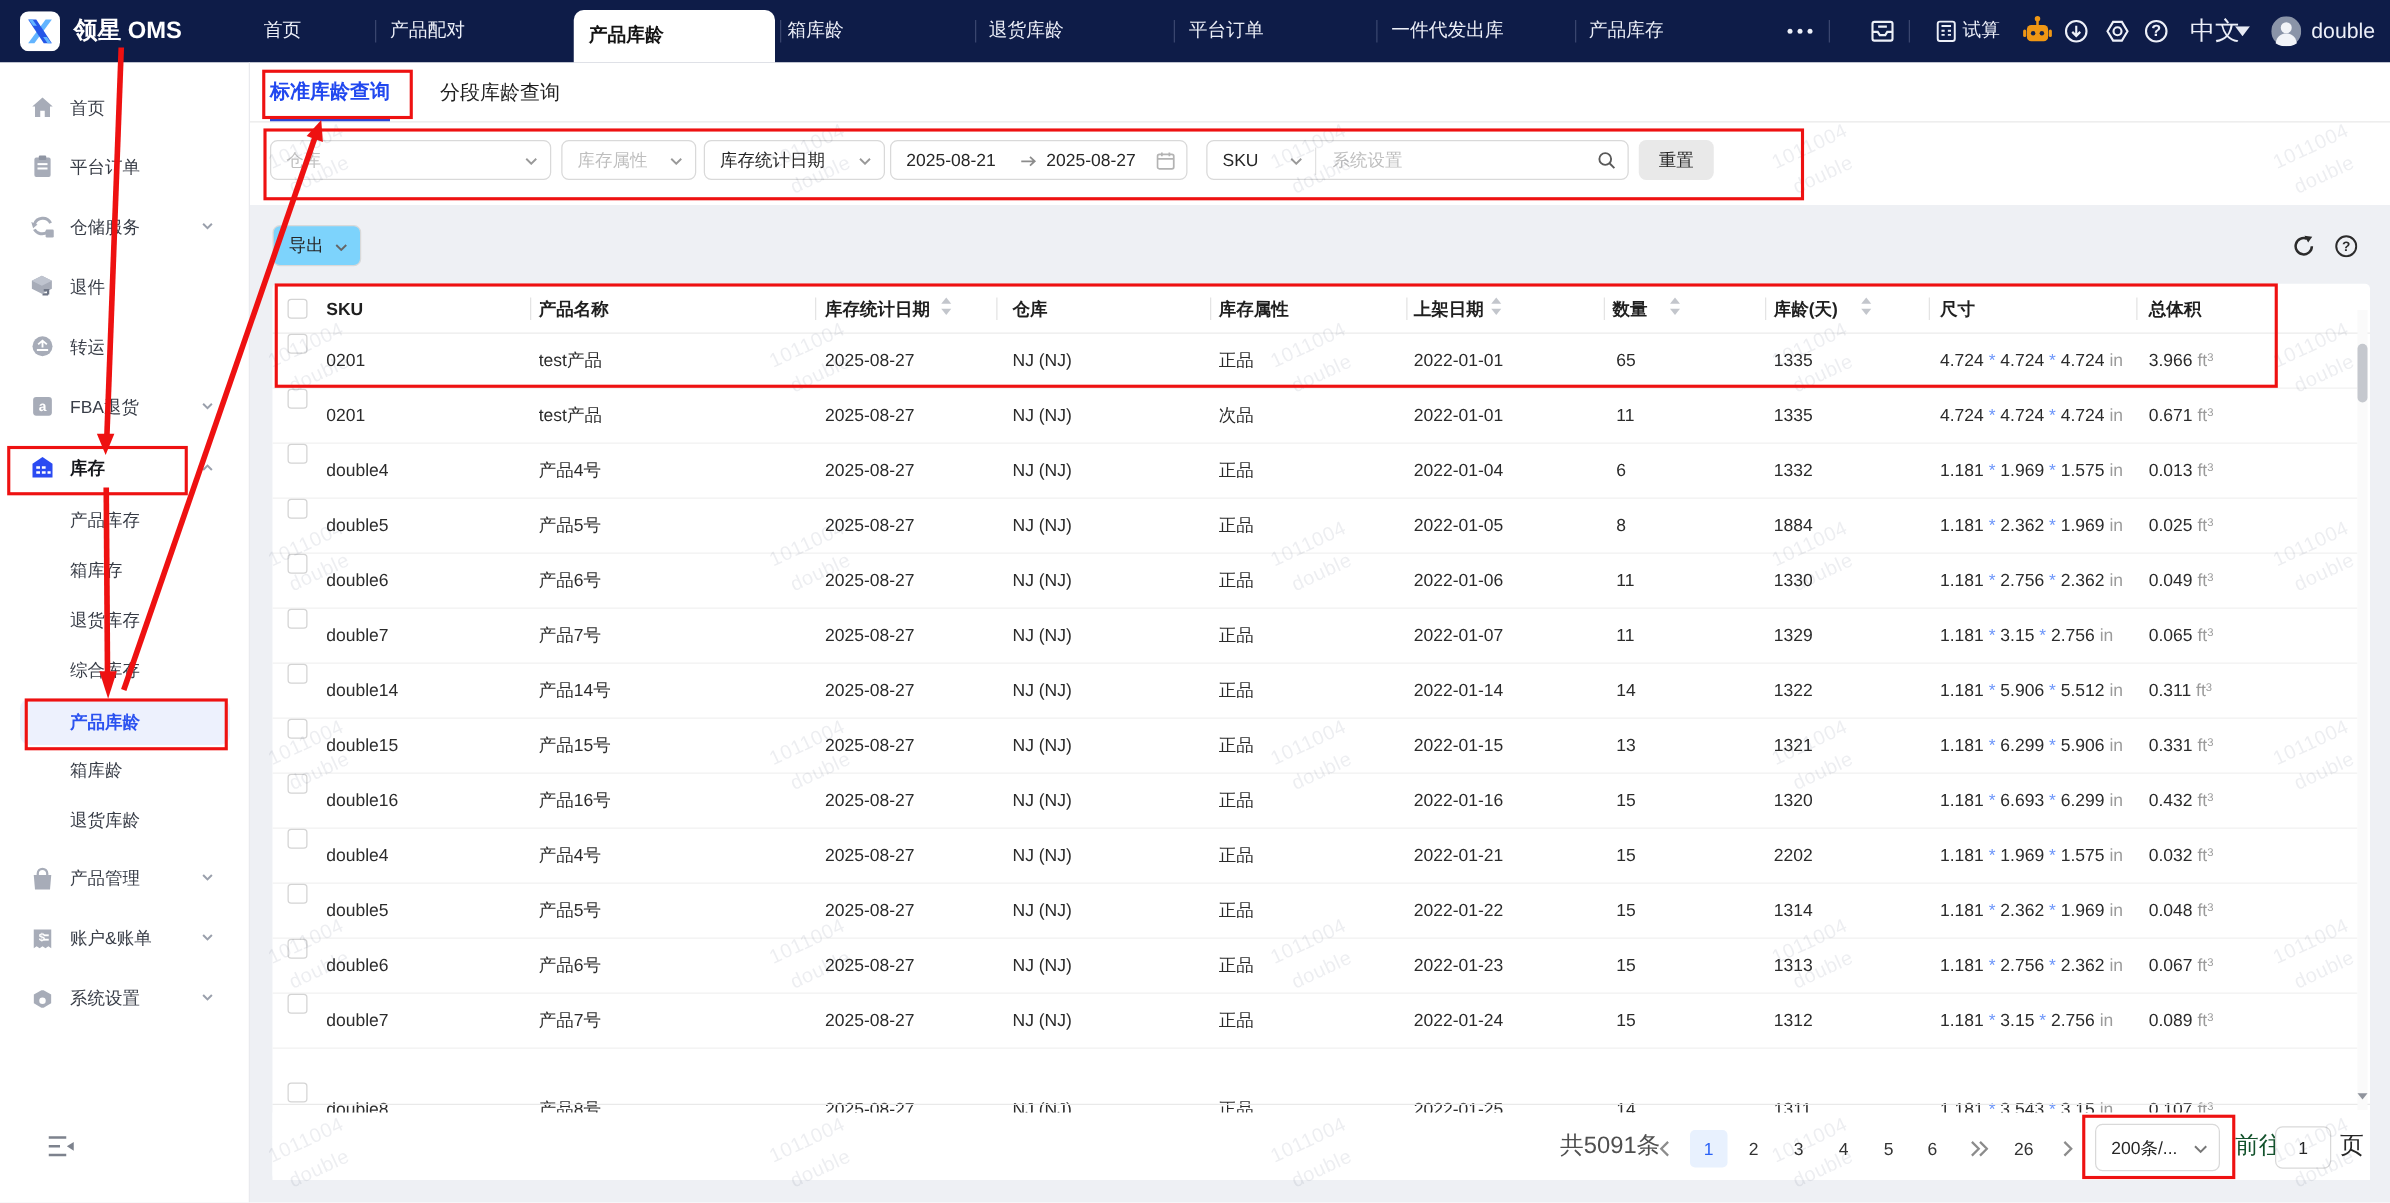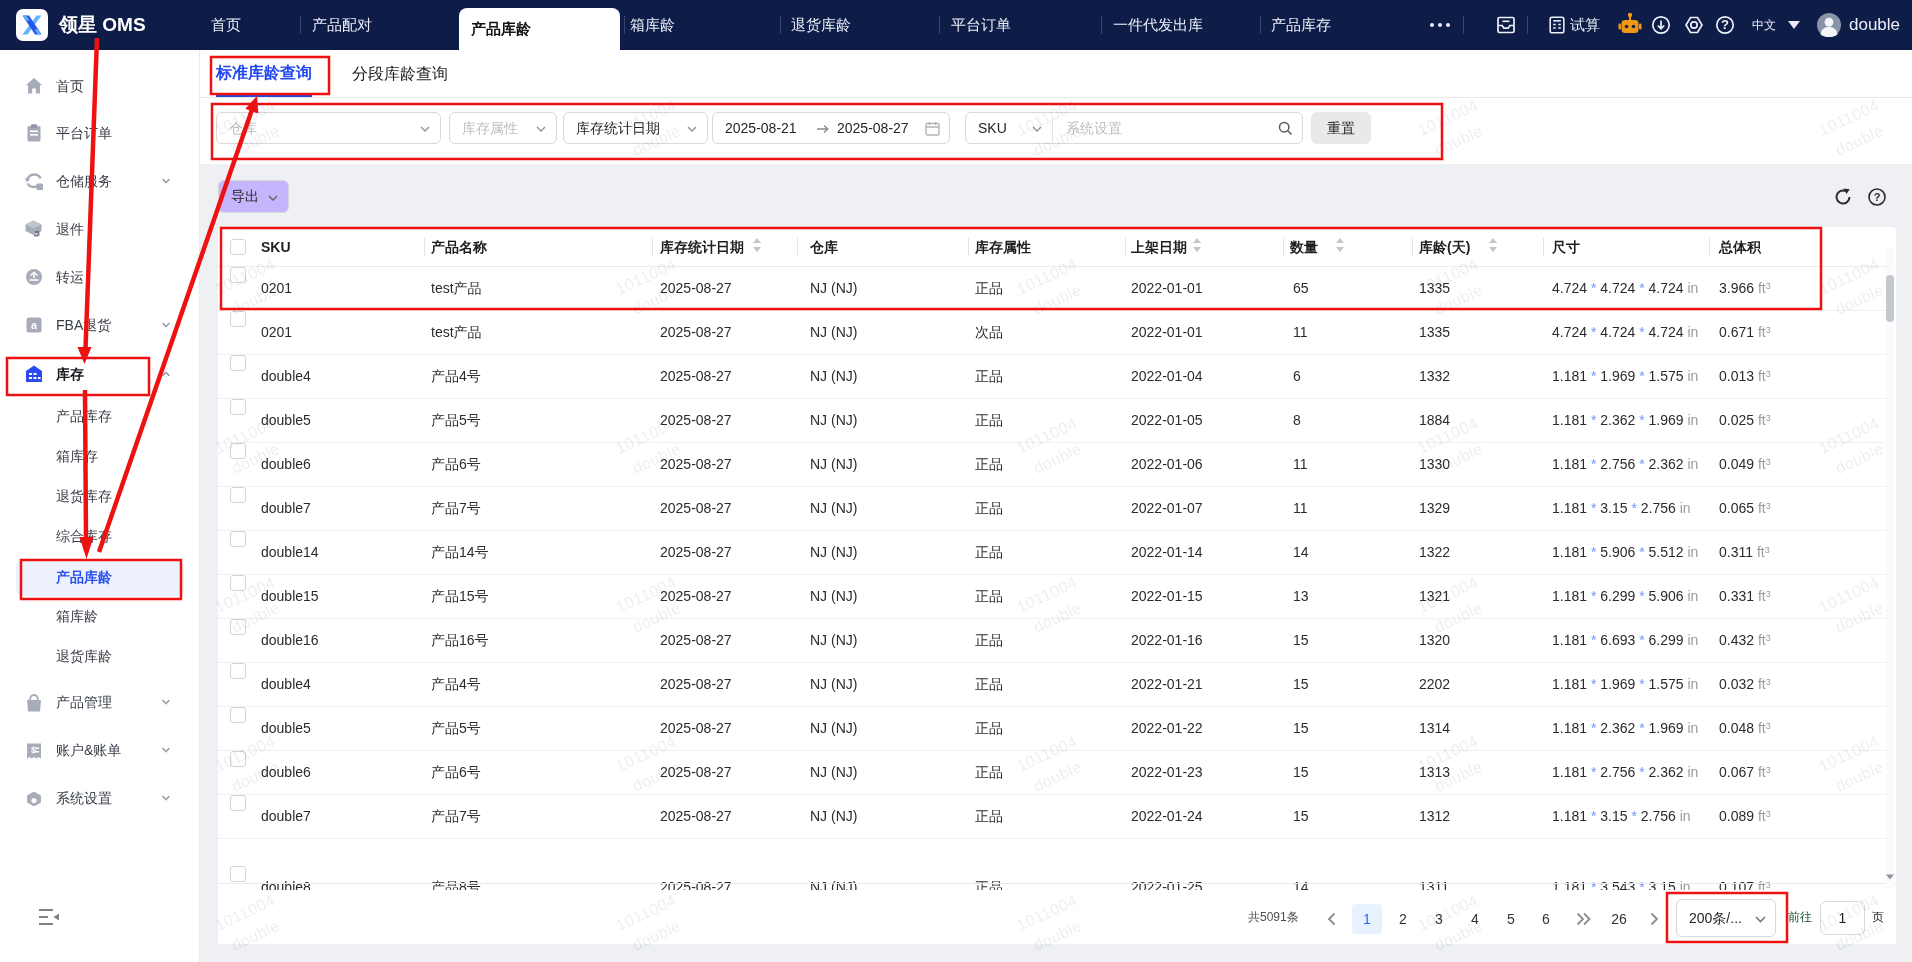--- a/index.html
+++ b/index.html
@@ -22,39 +22,39 @@
 .chev{position:absolute;left:160px;width:12px;height:12px}
 #subact{position:absolute;left:16px;top:509px;width:168px;height:37px;background:#edf1fd;border-radius:8px}
 .collapse-ic{position:absolute;left:38px;top:858px;width:22px;height:18px}
 #topwhite{position:absolute;left:200px;top:50px;width:1712px;height:114px;background:#fff}
 #tabline{position:absolute;left:200px;top:97px;width:1712px;height:1px;background:#e9e9e9}
 .seltext{font-size:14px;color:#262626}
 .ph{color:#bfbfbf}
 .selbox{position:absolute;top:112px;height:32px;background:#fff;border:1px solid #d9d9d9;border-radius:6px}
 .dchev{position:absolute;top:13px;width:10px;height:6px}
 #resetbtn{position:absolute;left:1311px;top:112px;width:60px;height:32px;background:#e9e9e9;border-radius:6px;text-align:center;line-height:32px;font-size:14px;color:#262626}
-#exportbtn{position:absolute;left:218px;top:180px;width:71px;height:33px;background:#c4b5fd;border:1px solid #d9d9d9;border-radius:6px;font-size:14px;color:#262626;line-height:31px;padding-left:12px}
+#exportbtn{position:absolute;left:218px;top:180px;width:71px;height:33px;background:#7dd3fc;border:1px solid #d9d9d9;border-radius:6px;font-size:14px;color:#262626;line-height:31px;padding-left:12px}
 #card{position:absolute;left:218px;top:227px;width:1678px;height:717px;background:#fff;border-radius:4px}
 #thead{position:absolute;left:0;top:0;width:1678px;height:40px;border-bottom:1px solid #ebebeb}
 #thead span{position:absolute;top:0;line-height:40px;font-size:14px;font-weight:bold;color:#1f1f1f;white-space:nowrap}
 .hsep{position:absolute;top:11px;width:1px;height:18px;background:#e4e4e4}
 .tr{position:absolute;left:0;width:1668px;height:44px;border-bottom:1px solid #f1f1f1}
 .tr > span{position:absolute;top:0;line-height:43px;font-size:14px;color:#2b2b2b;white-space:nowrap}
 .cb{position:absolute;left:12px;top:13px;width:16px;height:16px;background:#fff;border:1px solid #d4d4d4;border-radius:3px}
 .c1{left:43px}.c2{left:213px}.c3{left:442px}.c4{left:592px}.c5{left:757px}.c6{left:913px}.c7{left:1075px}.c8{left:1201px}.c9{left:1334px}.c10{left:1501px}
 .ok{color:#3aae55}.bad{color:#8f8f8f}
 .star{color:#6d96fa;font-style:normal}.unit{color:#9b9b9b}
 sup{font-size:9px;vertical-align:baseline;position:relative;top:-4px;line-height:0}
 .sort{position:absolute;width:8px;height:22px;top:9px}
 .sort i{position:absolute;left:0;width:0;height:0;border-left:4px solid transparent;border-right:4px solid transparent}
 .sort .up{top:2px;border-bottom:5px solid #c3c6cc}
 .sort .dn{top:11px;border-top:5px solid #c3c6cc}
 #sbtrack{position:absolute;left:1886px;top:248px;width:8px;height:640px;background:#fafafa}
 #sbthumb{position:absolute;left:1886px;top:275px;width:8px;height:47px;background:#c5c8ce;border-radius:4px}
-.pg{position:absolute;top:890px;height:54px;line-height:54px;font-size:12px;color:#4f4f4f;white-space:nowrap}
+.pg{position:absolute;top:890px;height:54px;line-height:54px;font-size:19px;color:#4f4f4f;white-space:nowrap}
 .pnum{position:absolute;top:904px;width:30px;height:30px;line-height:30px;text-align:center;font-size:14px;color:#333}
 #p1{background:#e8f1fe;border-radius:4px;color:#2a62f6}
 #psize{position:absolute;left:1676px;top:899px;width:100px;height:38px;border:1px solid #d9d9d9;border-radius:6px;background:#fff;font-size:14px;color:#262626;line-height:36px;padding-left:12px}
 #pgo{position:absolute;left:1820px;top:901px;width:45px;height:34px;border:1px solid #d9d9d9;border-radius:6px;background:#fff;text-align:center;line-height:32px;font-size:14px;color:#262626}
 .wm{position:absolute;color:rgba(16,28,70,0.075);font-size:16px;line-height:25px;text-align:center;transform:rotate(-25deg);transform-origin:center;letter-spacing:0.5px;pointer-events:none;z-index:50}
 #anno{position:absolute;left:0;top:0;width:1912px;height:962px;z-index:90;pointer-events:none}
 </style>
 </head>
 <body>
 <div id="nav">
@@ -114,21 +114,21 @@
       <path d="M11 6.5 v8 M7.8 11.5 l3.2 3.2 3.2-3.2"></path>
   </svg>
   <svg class="nico" style="left:1683px" width="22" height="22" viewBox="0 0 22 22" fill="none" stroke="#edf0f8" stroke-width="1.7">
     <path d="M7.5 3.5 h7 l4.5 7.5 -4.5 7.5 h-7 L3 11 Z"></path>
       <circle cx="11" cy="11" r="3.2"></circle>
   </svg>
   <svg class="nico" style="left:1714px" width="22" height="22" viewBox="0 0 22 22" fill="none">
     <circle cx="11" cy="11" r="8.2" stroke="#edf0f8" stroke-width="1.7"></circle>
     <text x="11" y="15.2" font-size="13" font-weight="bold" fill="#edf0f8" text-anchor="middle" font-family="Liberation Sans,sans-serif">?</text>
   </svg>
-  <span class="ni" style="left:1752px;font-size:12px">中文</span>
+  <span class="ni" style="left:1752px;font-size:20px">中文</span>
   <svg class="nico" style="left:1788px;top:21px" width="12" height="8" viewBox="0 0 12 8">
       <polygon points="0,0 12,0 6,8" fill="#e8ebf4"></polygon>
     </svg>
   <svg class="nico" style="left:1817px;top:13px" width="24" height="24" viewBox="0 0 24 24">
     <circle cx="12" cy="12" r="12" fill="#8a94a8"></circle>
     <circle cx="12" cy="9.2" r="4.4" fill="#f2f4f8"></circle>
     <path d="M3.5 21.5 C4.5 15.8 8 13.8 12 13.8 C16 13.8 19.5 15.8 20.5 21.5 C18 23.4 14.5 24 12 24 C9.5 24 6 23.4 3.5 21.5 Z" fill="#f2f4f8"></path>
   </svg>
   <span class="ni" style="left:1849px;font-size:17px">double</span>
 </div>

